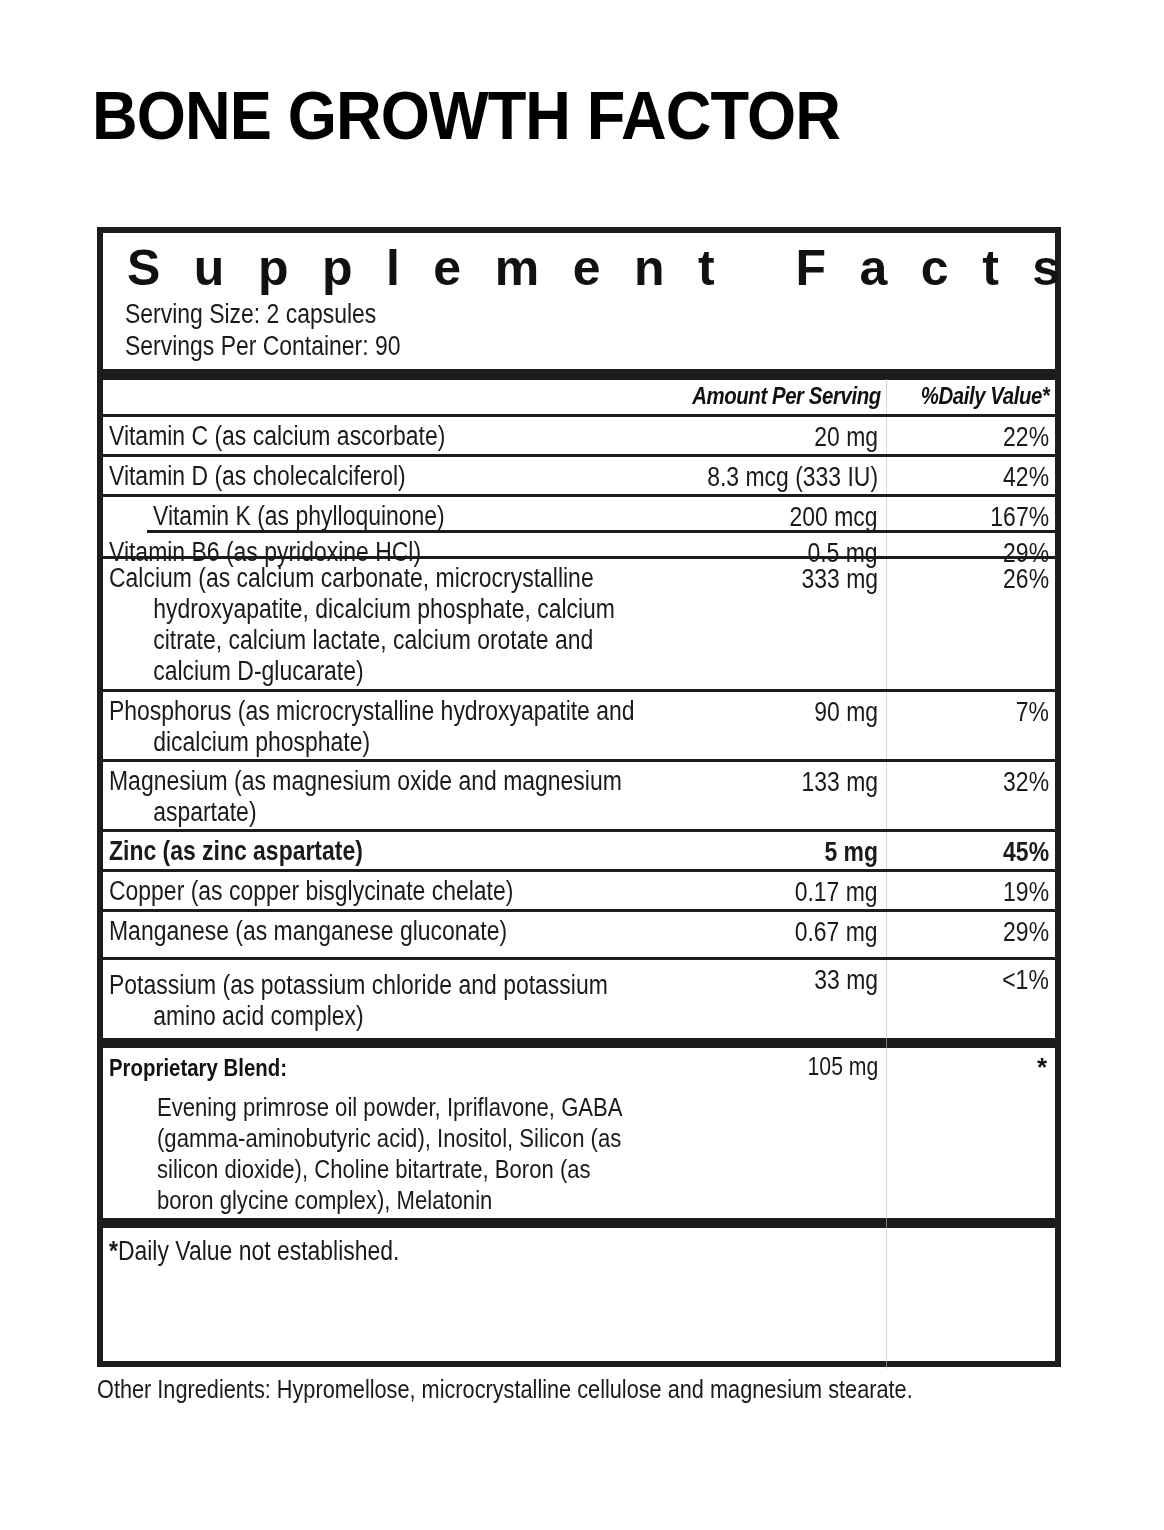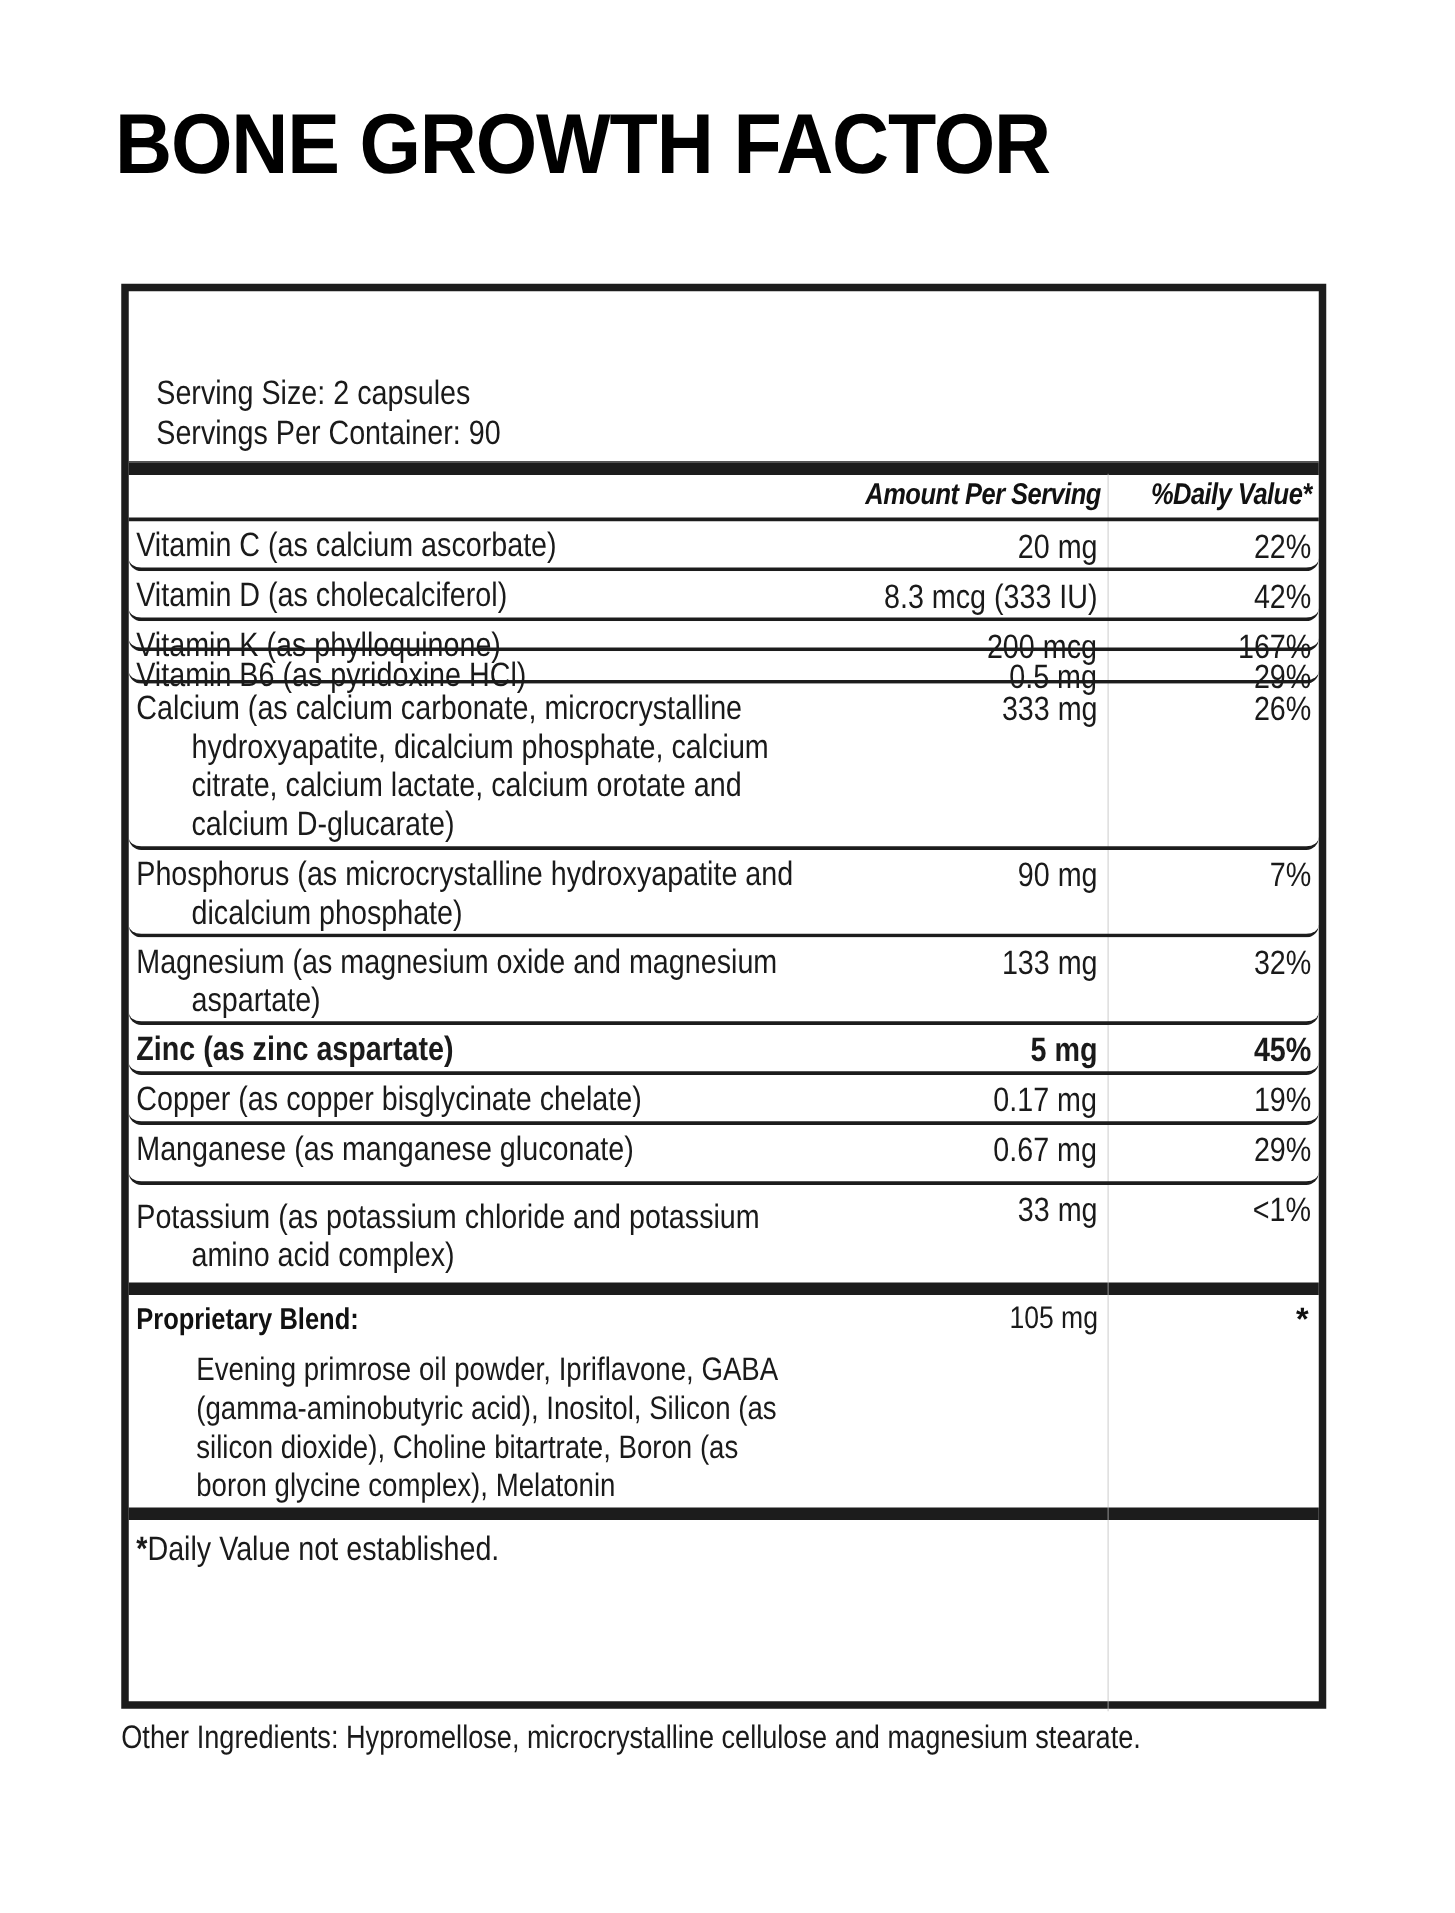--- a/index.html
+++ b/index.html
@@ -85,21 +85,20 @@
     transform-origin: right center;
     letter-spacing: -0.5px;
   }
   .rows {
     position: relative;
   }
   .nutrient-row {
     position: relative;
     border-bottom: 3px solid #1c1c1c;
     box-sizing: border-box;
-    border-radius: 10px;
   }
   .nutrient-row:last-child {
     border-bottom: none;
   }
   .nutrient-name {
     position: absolute;
     left: 6px;
     top: 4px;
     width: 640px;
     font-size: 27px;
@@ -222,20 +221,21 @@
 </style>
 </head>
 <body>
 
 <div class="product-title">BONE GROWTH FACTOR</div>
 
 <div class="facts-panel">
   <div class="col-divider"></div>
 
   <div class="facts-header">
+    <div class="facts-heading">Supplement Facts</div>
     <div class="serving-line" style="top:66px;">Serving Size: 2 capsules</div>
     <div class="serving-line" style="top:98px;">Servings Per Container: 90</div>
   </div>
 
   <div class="thick-bar"></div>
 
   <div class="col-header-row">
     <div class="col-header" style="right:174px;">Amount Per Serving</div>
     <div class="col-header" style="right:6px;">%Daily Value*</div>
   </div>
@@ -252,21 +252,21 @@
       </div>
       <div class="nutrient-row" style="height: 40px;">
         <div class="nutrient-name">
           <span style="display: block;">Vitamin D (as cholecalciferol)</span>
         </div>
         <div class="nutrient-amount">
           <span style="display: block;">8.3 mcg (333 IU)</span>
         </div>
         <div class="nutrient-dv">42%</div>
       </div>
-      <div class="nutrient-row" style="height: 24px;">
+      <div class="nutrient-row" style="height: 36px; margin-left: 44px;">
         <div class="nutrient-name">
           <span style="display: block;">Vitamin K (as phylloquinone)</span>
         </div>
         <div class="nutrient-amount">
           <span style="display: block;">200 mcg</span>
         </div>
         <div class="nutrient-dv">167%</div>
       </div>
       <div class="nutrient-row" style="height: 26px;">
         <div class="nutrient-name">

